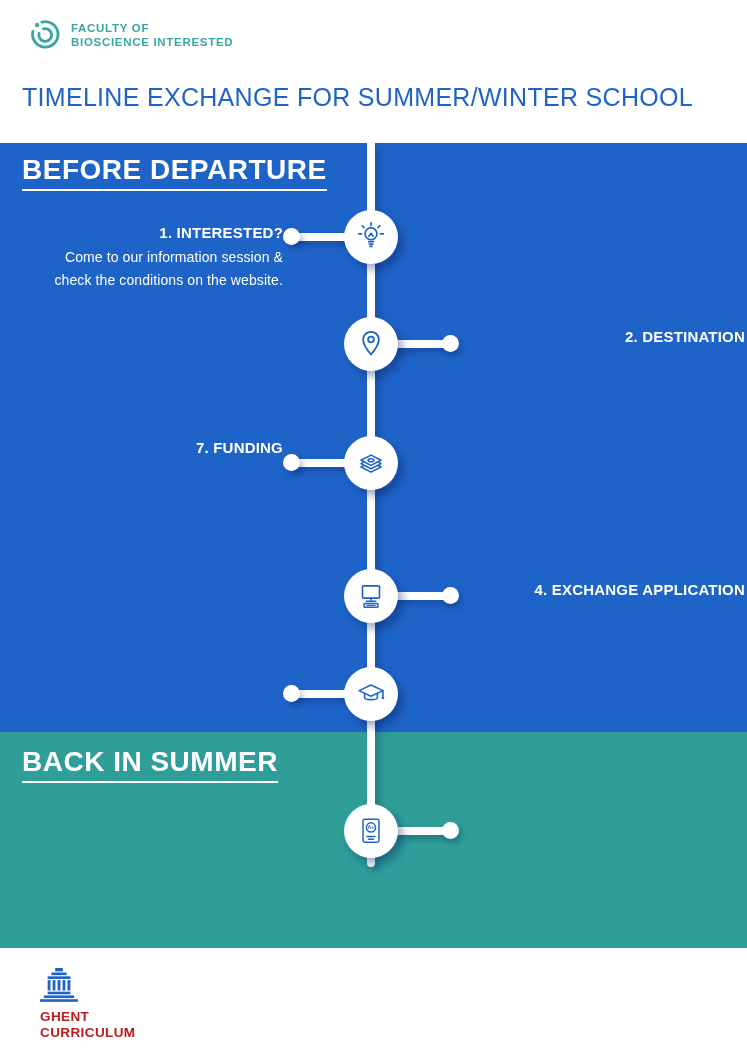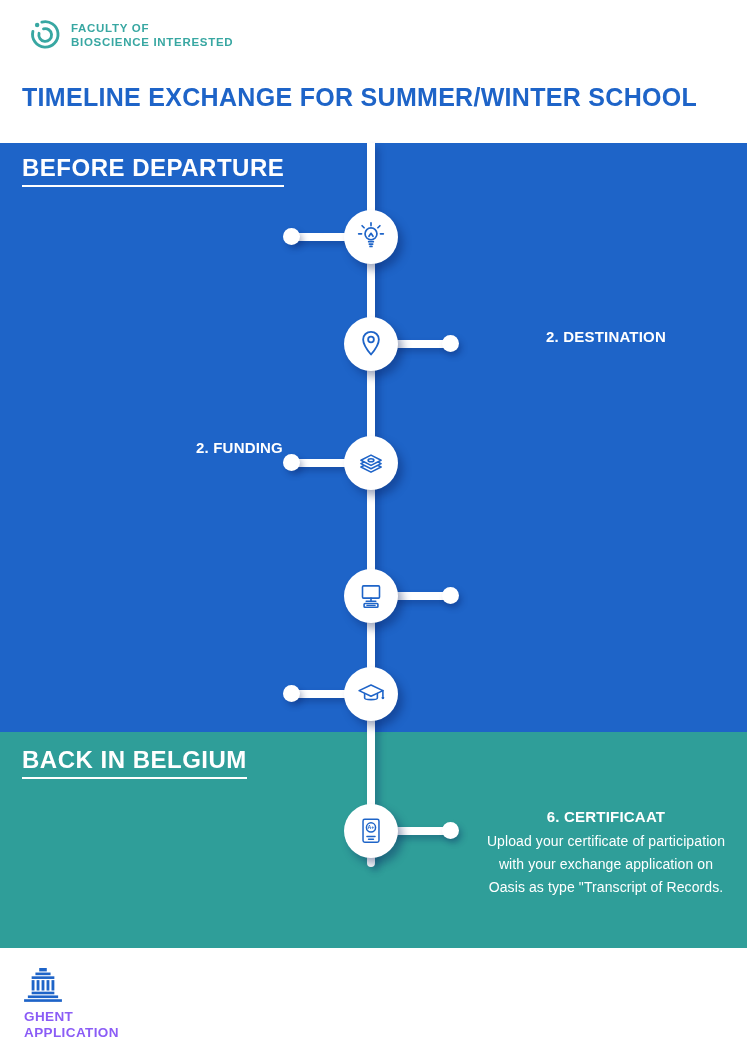--- a/index.html
+++ b/index.html
@@ -6,45 +6,45 @@
   html,body { background:#ffffff; }
   body { font-family:"Liberation Sans", sans-serif; }
   .page { position:relative; width:747px; height:1053px; background:#ffffff; overflow:hidden; }
 
   .bg-blue { position:absolute; left:0; top:143px; width:747px; height:589px; background:#1E64C8; }
   .bg-teal { position:absolute; left:0; top:732px; width:747px; height:216px; background:#2F9E99; }
 
   .faculty-logo { position:absolute; left:28px; top:18px; display:flex; align-items:center; gap:9px; }
   .faculty-text { color:#38A7A2; font-weight:bold; font-size:11.5px; letter-spacing:0.7px; line-height:14.5px; }
 
-  .main-title { position:absolute; left:22px; top:83px; color:#1E64C8; font-size:25px; font-weight:bold; letter-spacing:0.3px; white-space:nowrap;text-align:right; }
-
-  .section-heading { position:absolute; color:#ffffff; font-size:24px; font-weight:bold; letter-spacing:0.5px; }
+  .main-title { position:absolute; left:22px; top:83px; color:#1E64C8; font-size:25px; font-weight:normal; letter-spacing:0.3px; white-space:nowrap;text-align:right; }
+
+  .section-heading { position:absolute; color:#ffffff; font-size:28px; font-weight:bold; letter-spacing:0.5px; }
   .section-heading span { display:inline-block; border-bottom:2.5px solid #ffffff; padding-bottom:3px; }
   .h-before { left:22px; top:154px; }
   .h-back { left:22px; top:746px; }
 
   .tl-line { position:absolute; left:367px; top:143px; width:8px; height:724px; background:#ffffff;
              border-radius:0 0 4px 4px; box-shadow:4px 4px 7px rgba(8,28,90,0.30); }
   .connector { position:absolute; height:8px; width:62px; background:#ffffff; border-radius:4px;
                box-shadow:3px 4px 6px rgba(8,28,90,0.30); }
   .dot { position:absolute; width:17px; height:17px; background:#ffffff; border-radius:50%;
          box-shadow:3px 4px 6px rgba(8,28,90,0.30); }
   .node { position:absolute; left:344px; width:54px; height:54px; background:#ffffff; border-radius:50%;
           display:flex; align-items:center; justify-content:center;
           box-shadow:5px 6px 9px rgba(8,28,90,0.38); }
   .node svg { width:34px; height:34px; display:block; }
 
   .t-item { position:absolute; color:#ffffff; }
   .t-item.left  { text-align:right; width:280px; right:464px; }
-  .t-item.right { text-align:center;  width:278px; left:467px; }
+  .t-item.right { text-align:right;  width:278px; left:467px; }
   .t-title { font-size:15px; font-weight:bold; letter-spacing:0.2px; margin-bottom:5px; }
   .t-text  { font-size:14px; line-height:23px; letter-spacing:0.1px; white-space:pre-line; }
 
-  .footer-logo { position:absolute; left:24px; top:968px; color:#8b5cf6; }
+  .footer-logo { position:absolute; left:40px; top:968px; color:#b91c1c; }
   .footer-logo svg { display:block; }
   .uni-text { font-weight:bold; font-size:13.5px; letter-spacing:0.4px; line-height:15.5px; margin-top:6px; }
 </style>
 </head>
 <body>
 
 <div class="page">
 
   <div class="bg-blue"></div>
   <div class="bg-teal"></div>
@@ -62,21 +62,21 @@
       <div>BIOSCIENCE INTERESTED</div>
     </div>
   </div>
 
   <h1 class="main-title">TIMELINE EXCHANGE FOR SUMMER/WINTER SCHOOL</h1>
 
   <h2 class="section-heading h-before">
     <span>BEFORE DEPARTURE</span>
   </h2>
   <h2 class="section-heading h-back">
-    <span>BACK IN BELGIUM</span>
+    <span>BACK IN SUMMER</span>
   </h2>
 
   <div class="tl-line"></div>
 
   <div class="connector" style="left:290px; top:233px;"></div>
   <div class="dot" style="left:283px; top:228px;"></div>
 
   <div class="connector" style="left:390px; top:340px;"></div>
   <div class="dot" style="left:442px; top:335px;"></div>
 
@@ -149,53 +149,53 @@
     <svg viewBox="0 0 32 32">
       <g fill="none" stroke="#1E64C8" stroke-width="1.4" stroke-linecap="round" stroke-linejoin="round">
         <rect x="8.5" y="5" width="15" height="21.5" rx="1.6"></rect>
         <circle cx="16" cy="12.6" r="4.3"></circle>
         <path d="M12.2 21.2h7.6M13.7 23.7h4.6"></path>
       </g>
       <text x="16" y="14.4" text-anchor="middle" font-size="5" font-weight="bold" font-family="Liberation Sans, sans-serif" fill="#1E64C8">A+</text>
     </svg>
   </div>
 
+  <div class="t-item left" style="top:224px;">
+    <div class="t-title">1. INTERESTED?</div>
+    <div class="t-text">Come to our information session &amp;
+check the conditions on the website.</div>
+  </div>
 
   <div class="t-item right" style="top:328px;">
     <div class="t-title">2. DESTINATION</div>
   </div>
 
   <div class="t-item left" style="top:439px;">
-    <div class="t-title">2. FUNDING</div>
+    <div class="t-title">7. FUNDING</div>
   </div>
 
   <div class="t-item right" style="top:581px;">
-  </div>
-
-
-  <div class="t-item right" style="top:808px;">
-    <div class="t-title">6. CERTIFICAAT</div>
-    <div class="t-text">Upload your certificate of participation
-with your exchange application on
-Oasis as type "Transcript of Records.</div>
-  </div>
+    <div class="t-title">4. EXCHANGE APPLICATION</div>
+  </div>
+
+
 
   <div class="footer-logo">
     <svg width="38" height="35" viewBox="0 0 40 37" fill="#1E64C8">
       <rect x="16" y="0" width="8" height="3.6"></rect>
       <rect x="12" y="4.8" width="16" height="2.8"></rect>
       <rect x="8" y="8.8" width="24" height="2.8"></rect>
       <rect x="8" y="12.8" width="3" height="11"></rect>
       <rect x="13.25" y="12.8" width="3" height="11"></rect>
       <rect x="18.5" y="12.8" width="3" height="11"></rect>
       <rect x="23.75" y="12.8" width="3" height="11"></rect>
       <rect x="29" y="12.8" width="3" height="11"></rect>
       <rect x="8" y="25" width="24" height="2.8"></rect>
       <rect x="4" y="29" width="32" height="2.8"></rect>
       <rect x="0" y="33" width="40" height="2.8"></rect>
     </svg>
     <div class="uni-text">
       <div>GHENT</div>
-      <div>APPLICATION</div>
+      <div>CURRICULUM</div>
     </div>
   </div>
 
 </div>
 
 </body></html>

